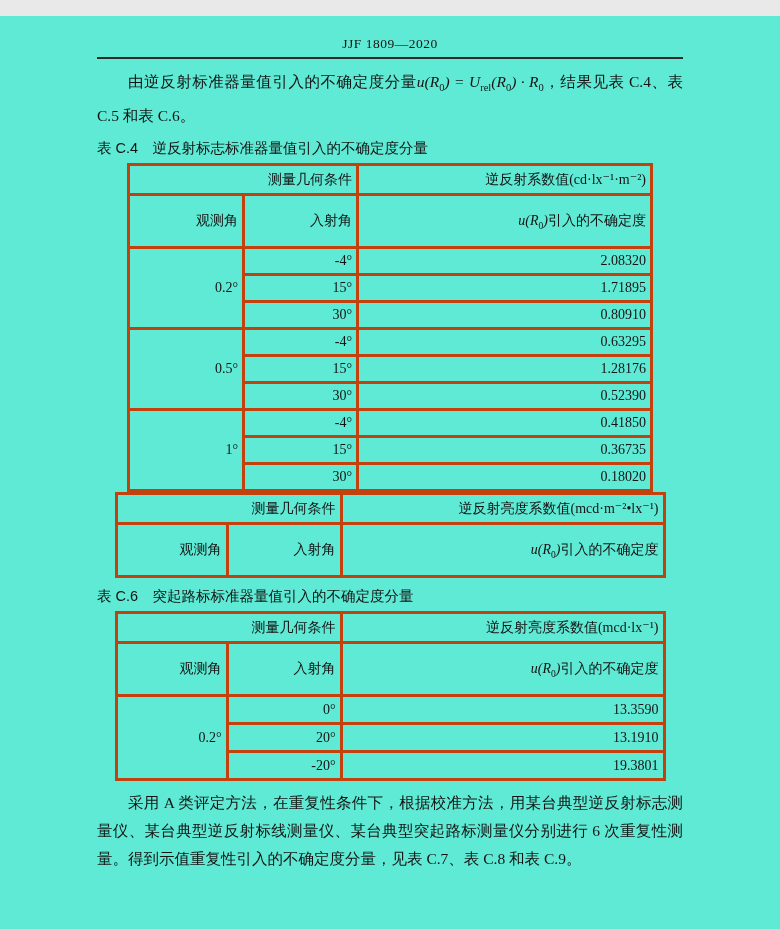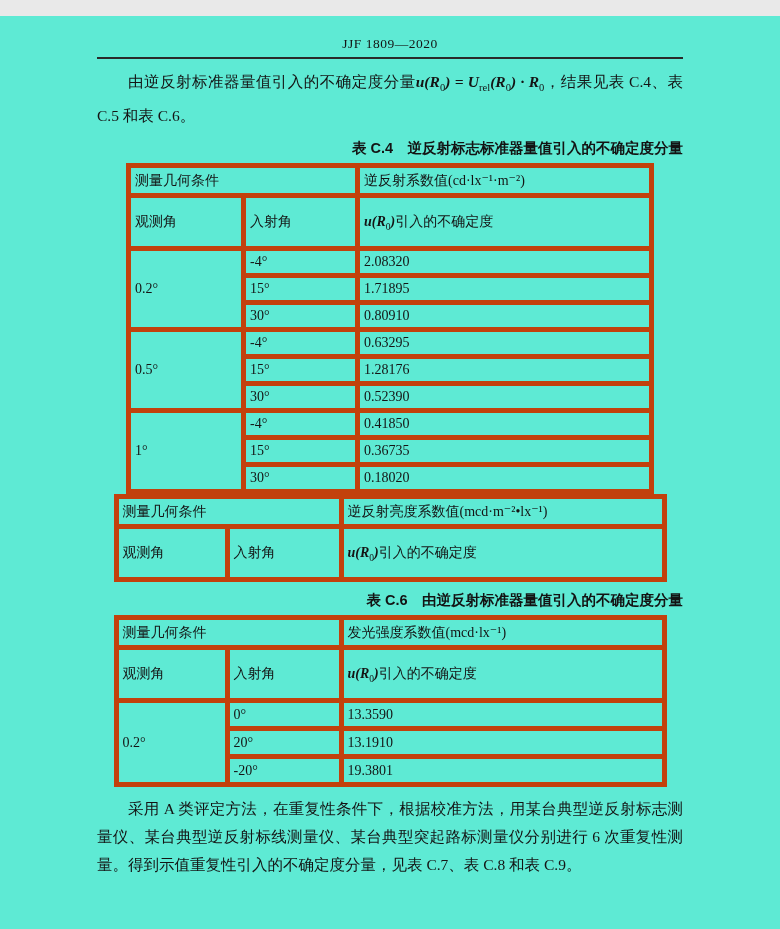--- a/index.html
+++ b/index.html
@@ -33,46 +33,45 @@
     margin-top: 9px;
     font-size: 15.5px;
     line-height: 28px;
     text-align: justify;
     text-indent: 2em;
     color: #141414;
   }
   .math {
     font-style: italic;
     font-family: "Liberation Serif", "DejaVu Serif", serif;
-    font-weight: bold;
   }
   sub {
     font-size: 0.68em;
     font-style: normal;
   }
   .table-title {
     margin-top: 9px;
     margin-bottom: 5px;
-    text-align: right;
+    text-align: left;
     font-size: 14.5px;
-    font-weight: bold;
+    font-weight: normal;
     font-family: "Liberation Sans", "DejaVu Sans", sans-serif;
     color: #131313;
   }
   table.data-table {
     border-collapse: collapse;
     table-layout: fixed;
     margin: 0 auto;
     font-size: 14px;
     color: #141414;
     border: 2px solid #2a2a2a;
   }
   table.data-table td {
-    border: 5px solid #c2410c;
-    text-align: left;
+    border: 3px solid #c2410c;
+    text-align: right;
     vertical-align: middle;
     padding: 2px 4px;
   }
   table.t-c4 { width: 523px; }
   table.t-c4 col.c1 { width: 115px; }
   table.t-c4 col.c2 { width: 114px; }
   table.t-c4 col.c3 { width: 294px; }
   table.t-c56 { width: 548px; }
   table.t-c56 col.c1 { width: 111px; }
   table.t-c56 col.c2 { width: 114px; }
@@ -168,31 +167,31 @@
         <td>逆反射亮度系数值(mcd·m⁻²•lx⁻¹)</td>
       </tr>
       <tr class="row-head2">
         <td>观测角</td>
         <td>入射角</td>
         <td><span class="math">u(R</span><sub>0</sub><span class="math">)</span><span>引入的不确定度</span></td>
       </tr>
     </tbody>
       </table>
 
-    <div class="table-title">表 C.6　由逆反射标准器量值引入的不确定度分量</div>
+    <div class="table-title">表 C.6　突起路标标准器量值引入的不确定度分量</div>
     <table class="data-table t-c56">
       <colgroup>
           <col class="c1">
           <col class="c2">
           <col class="c3">
         </colgroup>
       <tbody>
           <tr class="row-head1">
         <td colspan="2">测量几何条件</td>
-        <td>发光强度系数值(mcd·lx⁻¹)</td>
+        <td>逆反射亮度系数值(mcd·lx⁻¹)</td>
       </tr>
       <tr class="row-head2">
         <td>观测角</td>
         <td>入射角</td>
         <td><span class="math">u(R</span><sub>0</sub><span class="math">)</span><span>引入的不确定度</span></td>
       </tr>
       <tr class="row-data-28">
         <td rowspan="3">0.2°</td>
         <td>0°</td>
         <td>13.3590</td>

